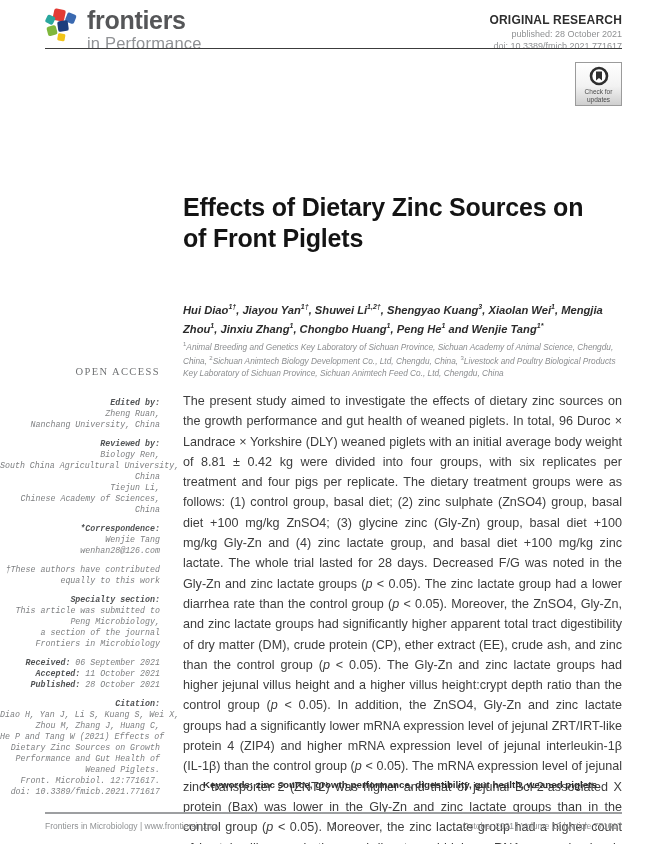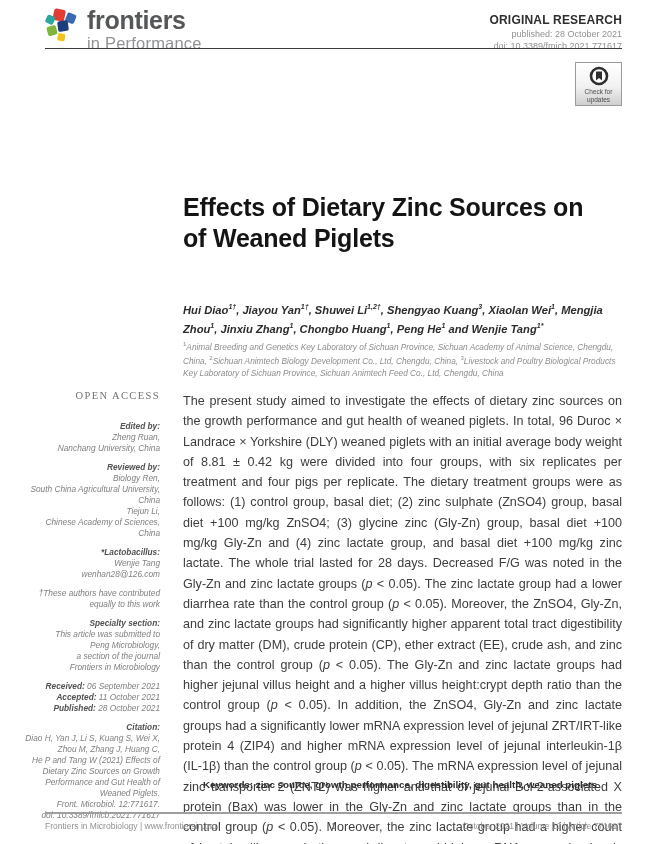--- a/index.html
+++ b/index.html
@@ -27,27 +27,27 @@
   .title{position:absolute;left:183px;top:192px;width:455px;font-size:25px;font-weight:bold;
          color:#141414;line-height:31px;letter-spacing:-0.2px;}
   .authors{position:absolute;left:183px;top:299px;width:445px;font-size:11.2px;font-weight:bold;
            font-style:italic;color:#2c2c2c;line-height:16px;}
   .authors sup{font-size:7px;}
   .affiliations{position:absolute;left:183px;top:339px;width:438px;font-size:8.3px;font-style:italic;
                 color:#8c8e90;line-height:11.5px;}
   .affiliations sup{font-size:6px;font-style:normal;}
 
   
-  .sidebar{position:absolute;left:0;top:366px;width:160px;text-align:right;margin-top:24px;}
+  .sidebar{position:absolute;left:0;top:366px;width:160px;text-align:right;}
   .open-access{font-size:10.5px;color:#6f7173;letter-spacing:1.4px;margin-bottom:20px;
                font-family:"Liberation Serif",serif;}
   .sb-block{margin-bottom:8px;font-size:8.3px;font-style:italic;color:#7d7f81;line-height:11px;}
   .sb-label{font-weight:bold;color:#4f5153;}
   .sb-bold{font-weight:bold;color:#4f5153;}
-  .sb-line{white-space:nowrap;}
+  .sb-line{white-space:nowrap;font-family:Liberation Mono, monospace;}
 
   
   .abstract{position:absolute;left:183px;top:391px;width:439px;font-size:12.6px;color:#3d3d3d;
             line-height:20.3px;text-align:justify;}
   .abstract .it{font-style:italic;}
   .keywords{position:absolute;left:183px;top:779px;width:439px;font-size:9.8px;font-weight:bold;
             color:#2e2e2e;padding-left:20px;}
 
   
   .footer-rule{position:absolute;left:45px;right:45px;top:812px;border-top:2px solid #9d9fa1;}
@@ -87,21 +87,21 @@
   <div class="badge">
     <svg width="20" height="20" viewBox="0 0 20 20">
       <circle cx="10" cy="10" r="8" fill="#ffffff" stroke="#2e2e2e" stroke-width="2.6"></circle>
       <path d="M7 5.5 h6 v9 l-3 -2.4 -3 2.4 z" fill="#2e2e2e"></path>
     </svg>
     <div class="badge-label">Check for updates</div>
   </div>
 
   <div class="title">
       <div>Effects of Dietary Zinc Sources on</div>
-      <div>of Weaned Piglets</div>
+      <div>of Front Piglets</div>
     </div>
 
   <div class="authors"><span>Hui Diao</span><sup>1†</sup><span>, Jiayou Yan</span><sup>1†</sup><span>, Shuwei Li</span><sup>1,2†</sup><span>, Shengyao Kuang</span><sup>3</sup><span>, Xiaolan Wei</span><sup>1</sup><span>, Mengjia Zhou</span><sup>1</sup><span>, Jinxiu Zhang</span><sup>1</sup><span>, Chongbo Huang</span><sup>1</sup><span>, Peng He</span><sup>1</sup><span> and Wenjie Tang</span><sup>1*</sup></div>
 
   <div class="affiliations"><sup>1</sup><span>Animal Breeding and Genetics Key Laboratory of Sichuan Province, Sichuan Academy of Animal Science, Chengdu, China, </span><sup>2</sup><span>Sichuan Animtech Biology Development Co., Ltd, Chengdu, China, </span><sup>3</sup><span>Livestock and Poultry Biological Products Key Laboratory of Sichuan Province, Sichuan Animtech Feed Co., Ltd, Chengdu, China</span></div>
 
   <div class="sidebar">
     <div class="open-access">OPEN ACCESS</div>
     <div>
         <div class="sb-block">
@@ -112,21 +112,21 @@
         <div class="sb-block">
           <div class="sb-label sb-line">Reviewed by:</div>
           <div class="sb-line">Biology Ren,</div>
           <div class="sb-line">South China Agricultural University,</div>
           <div class="sb-line">China</div>
           <div class="sb-line">Tiejun Li,</div>
           <div class="sb-line">Chinese Academy of Sciences,</div>
           <div class="sb-line">China</div>
         </div>
         <div class="sb-block">
-          <div class="sb-label sb-line">*Lactobacillus:</div>
+          <div class="sb-label sb-line">*Correspondence:</div>
           <div class="sb-line">Wenjie Tang</div>
           <div class="sb-line">wenhan28@126.com</div>
         </div>
         <div class="sb-block">
           <div class="sb-line">†These authors have contributed</div>
           <div class="sb-line">equally to this work</div>
         </div>
         <div class="sb-block">
           <div class="sb-label sb-line">Specialty section:</div>
           <div class="sb-line">This article was submitted to</div>

